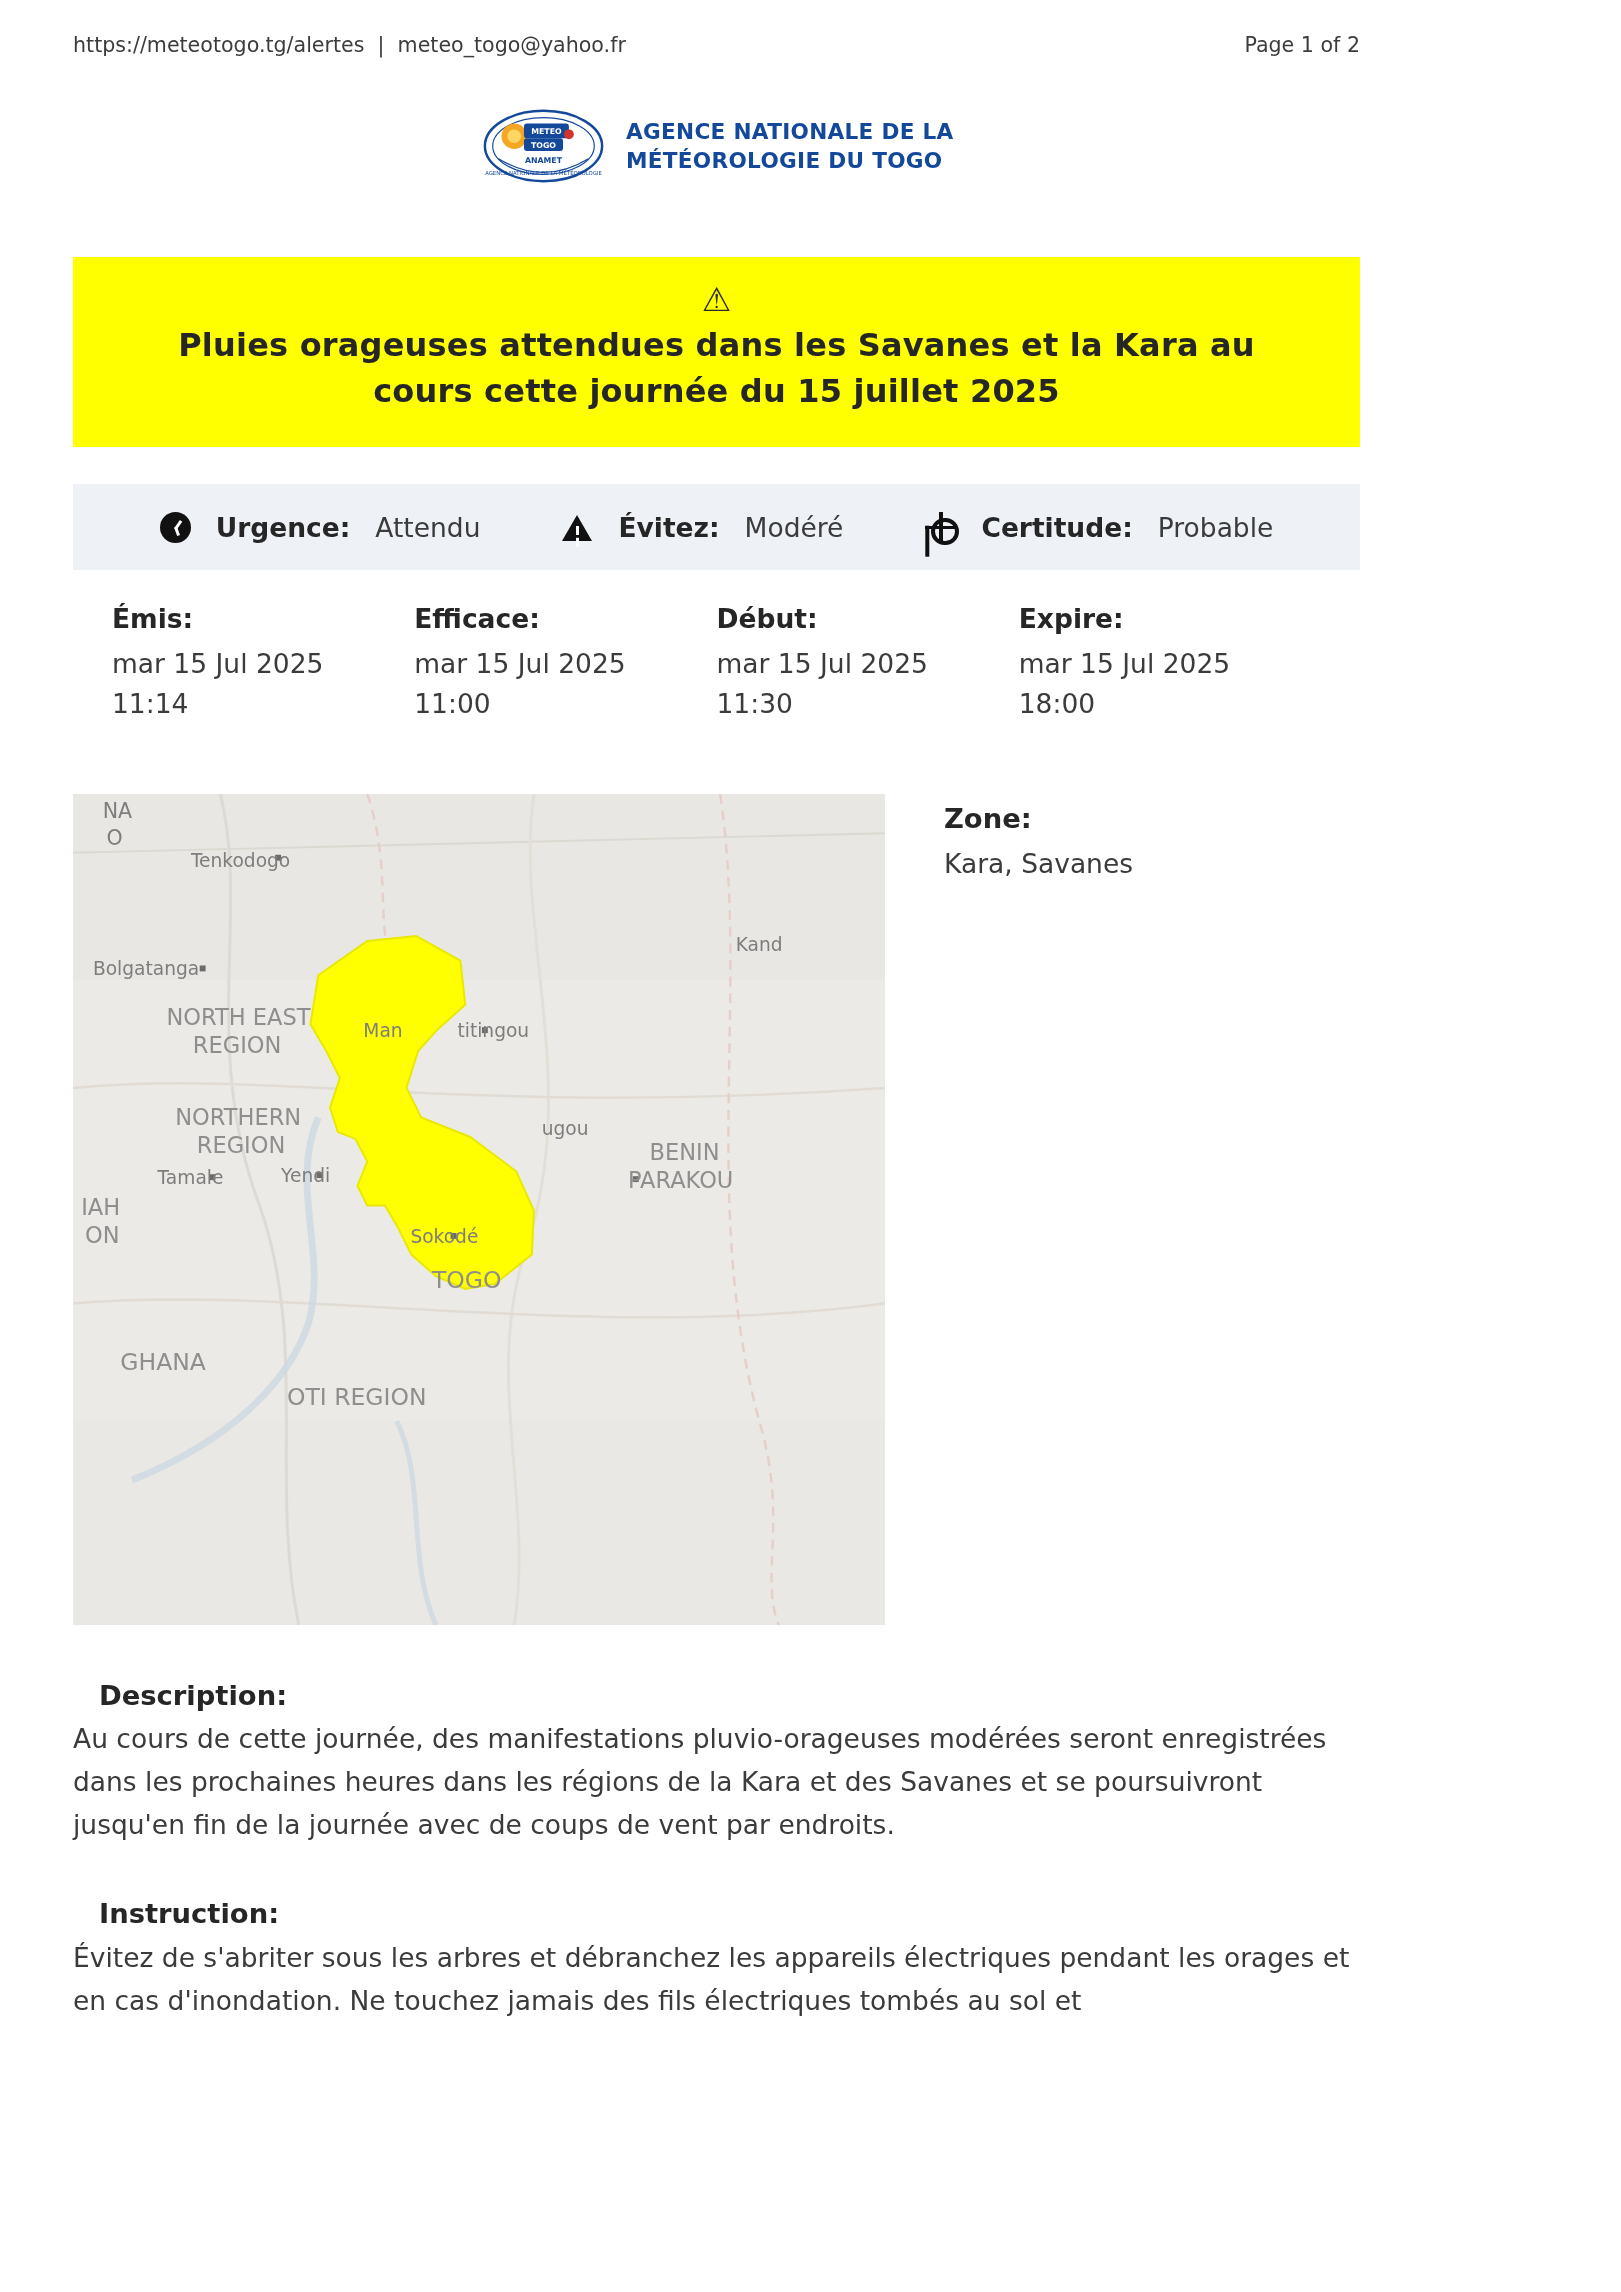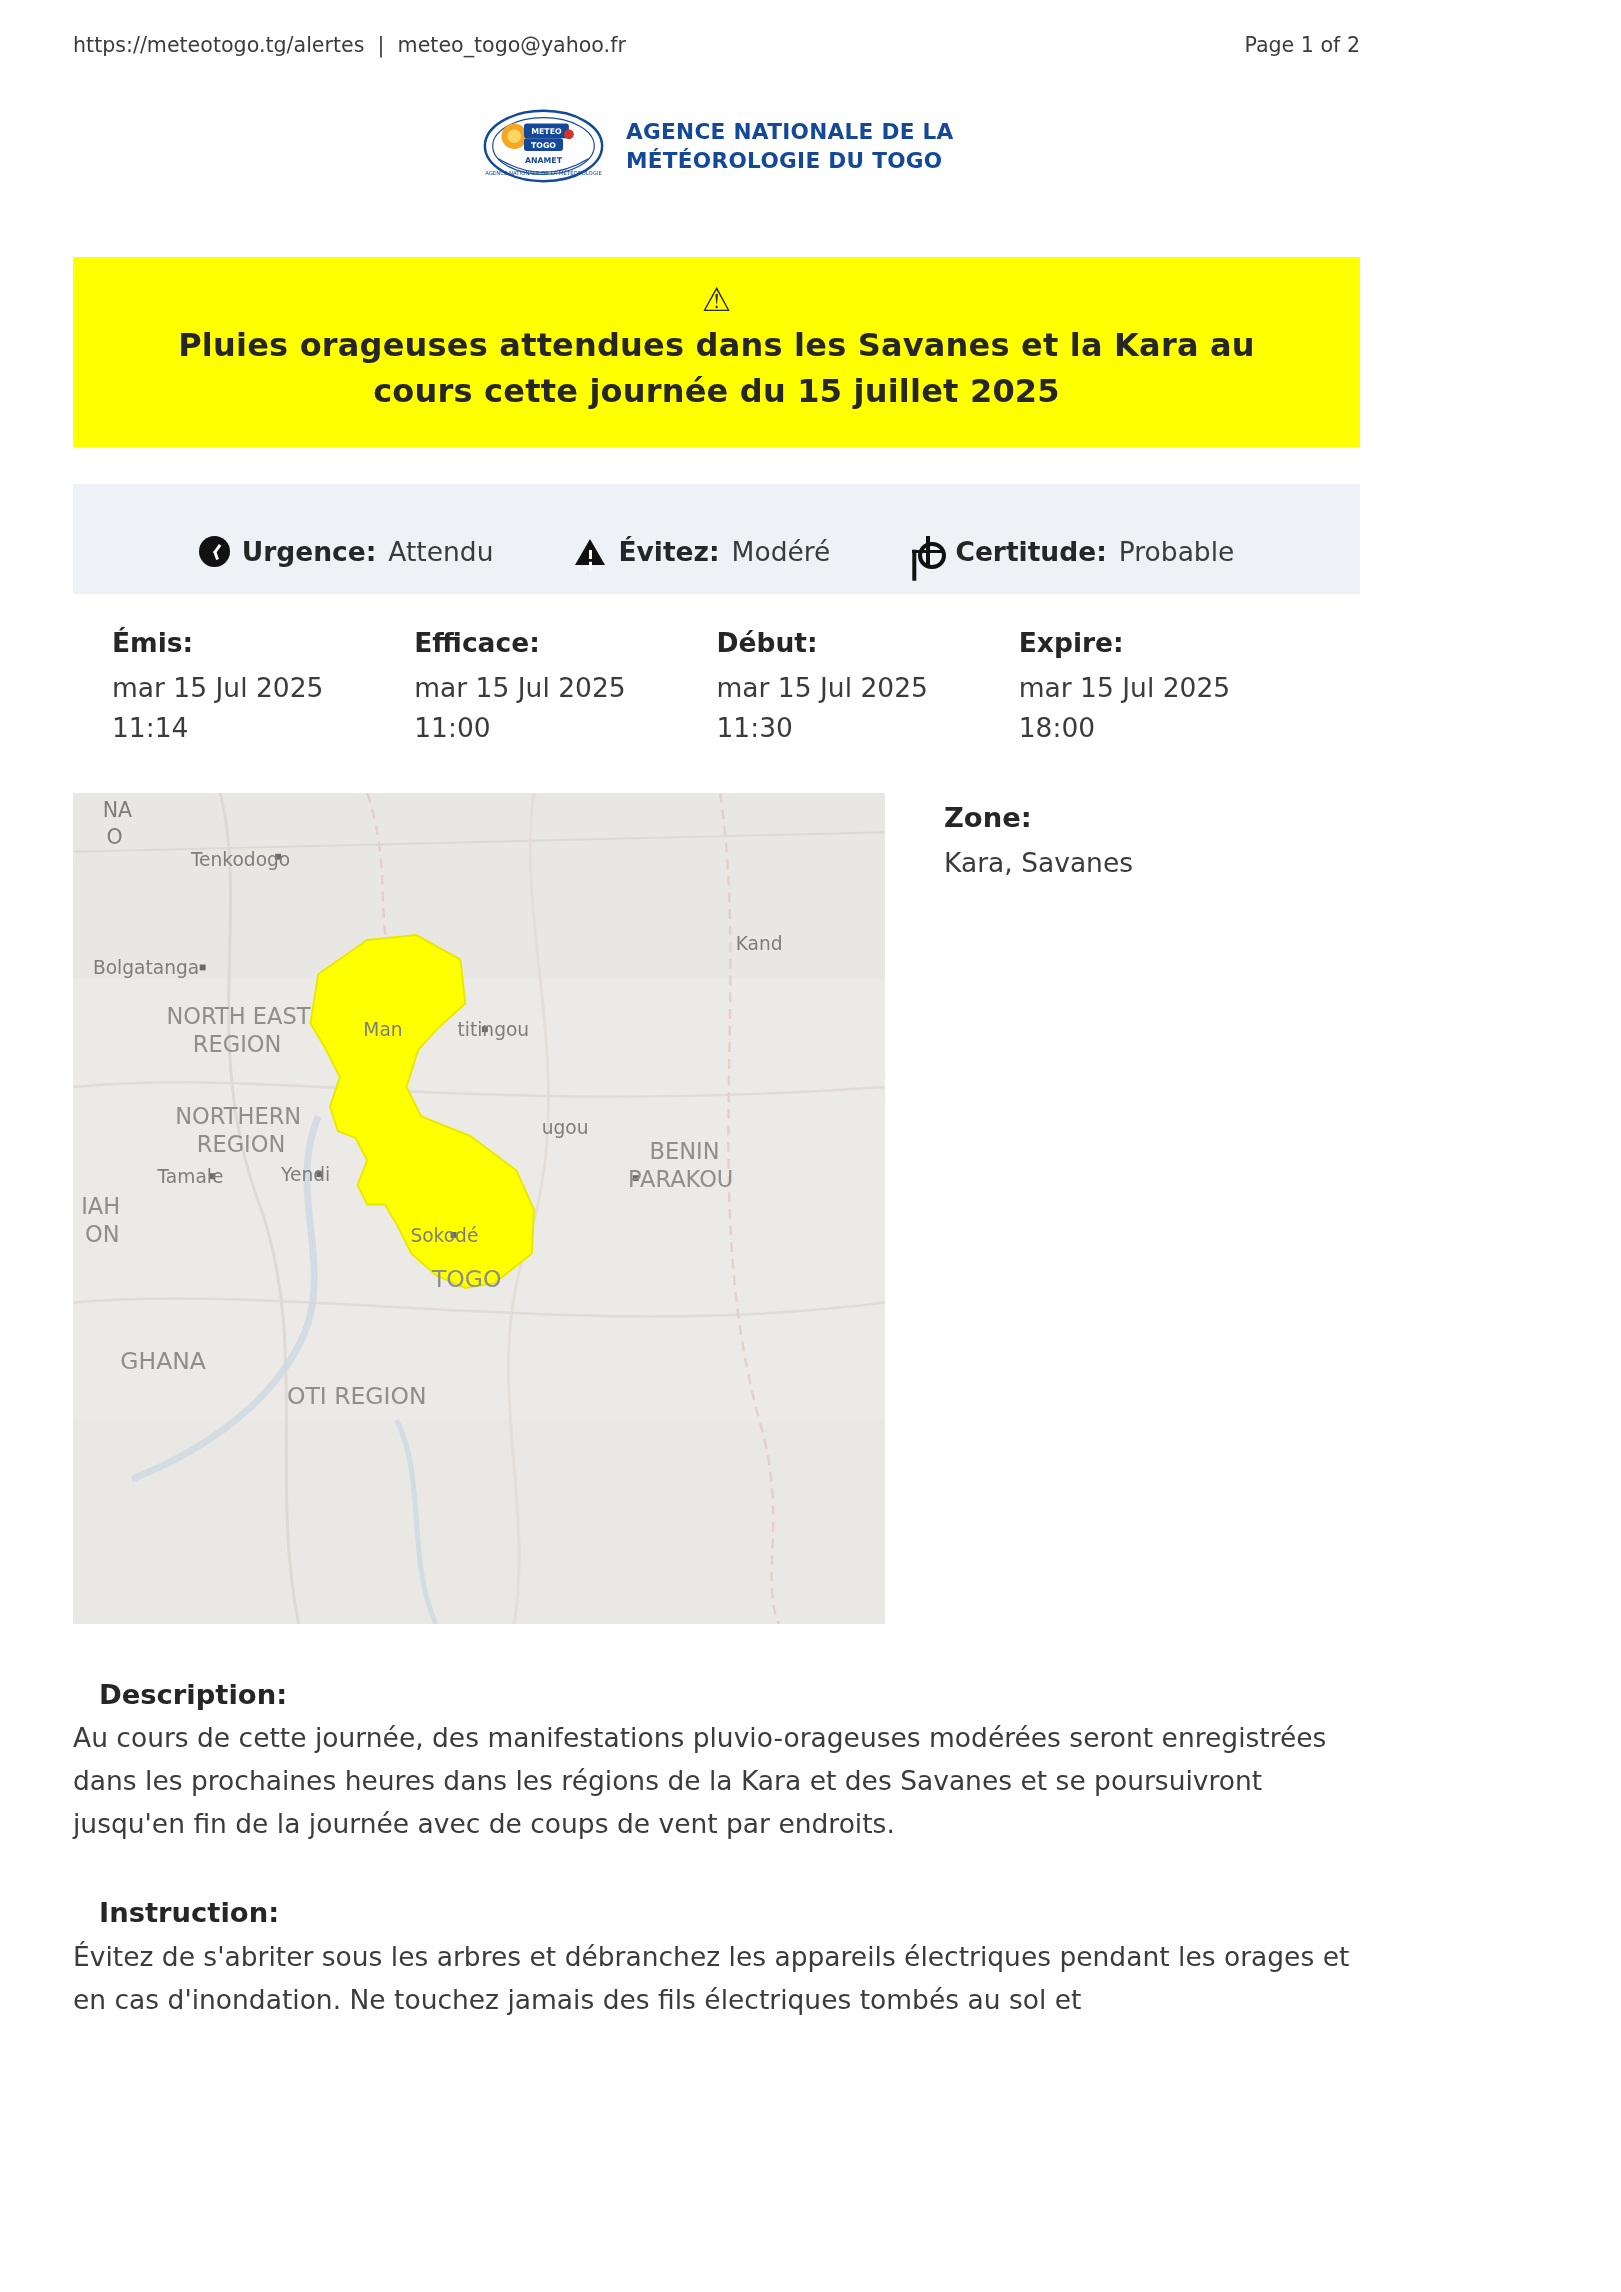--- a/index.html
+++ b/index.html
@@ -92,23 +92,22 @@
     padding: 27.4px 39px;
     display: flex;
     justify-content: center;
     align-items: center;
     gap: 82px;
     font-size: 26.5px;
   }
   .meta-item {
     display: flex;
     align-items: center;
-    gap: 12px;
+    gap: 25px;
     white-space: nowrap;
-    margin-top: 24px;
   }
   .meta-label { font-weight: bold; color: #262626; }
   .meta-value { color: #3b3b3b; }
   .ico {
     width: 31px; height: 31px;
     display: inline-block;
     flex: none;
     position: relative;
   }
   
@@ -191,21 +190,21 @@
   .time-label {
     font-weight: bold;
     color: #262626;
     margin-bottom: 9.8px;
     display: block;
   }
   .time-value { line-height: 1.5; display: block; white-space: pre-line; }
 
   
   .map-row {
-    margin-top: 45px;
+    margin-top: 70px;
     display: flex;
     gap: 59px;
     align-items: flex-start;
   }
   .map {
     width: 812px;
     height: 831px;
     flex: none;
     position: relative;
     overflow: hidden;

